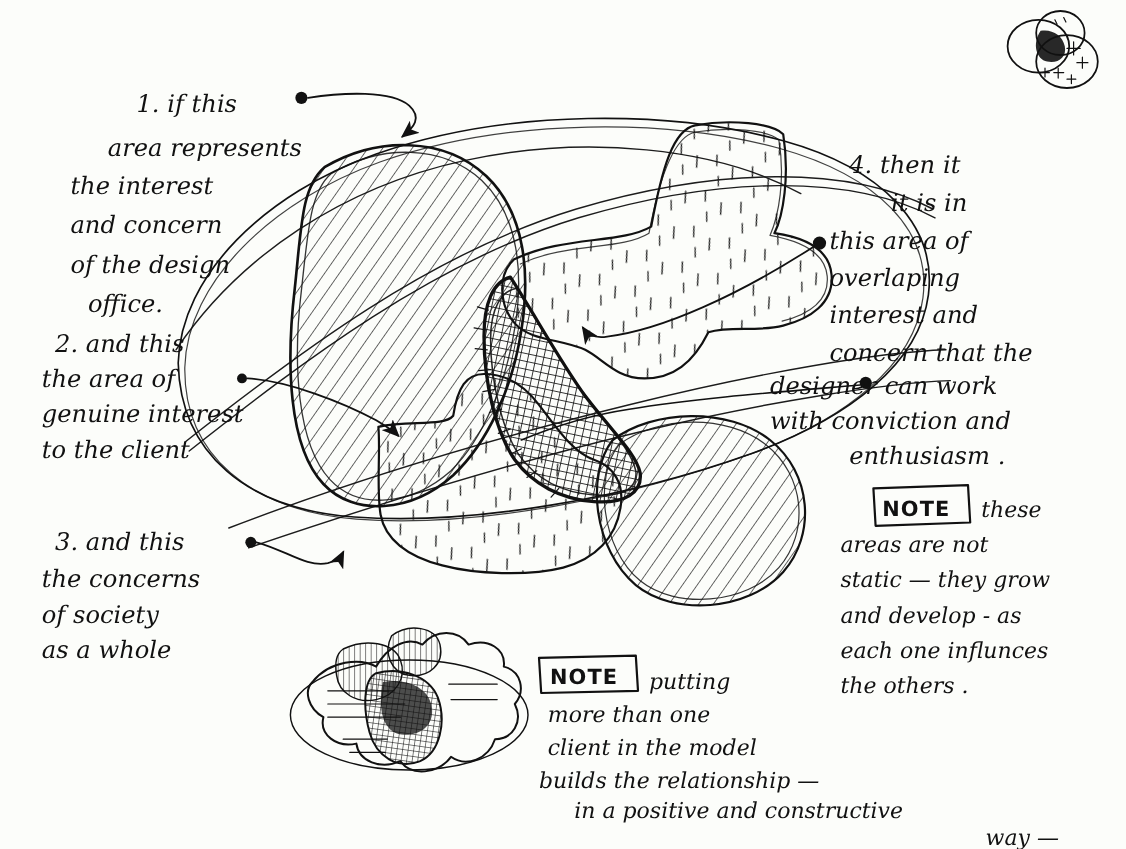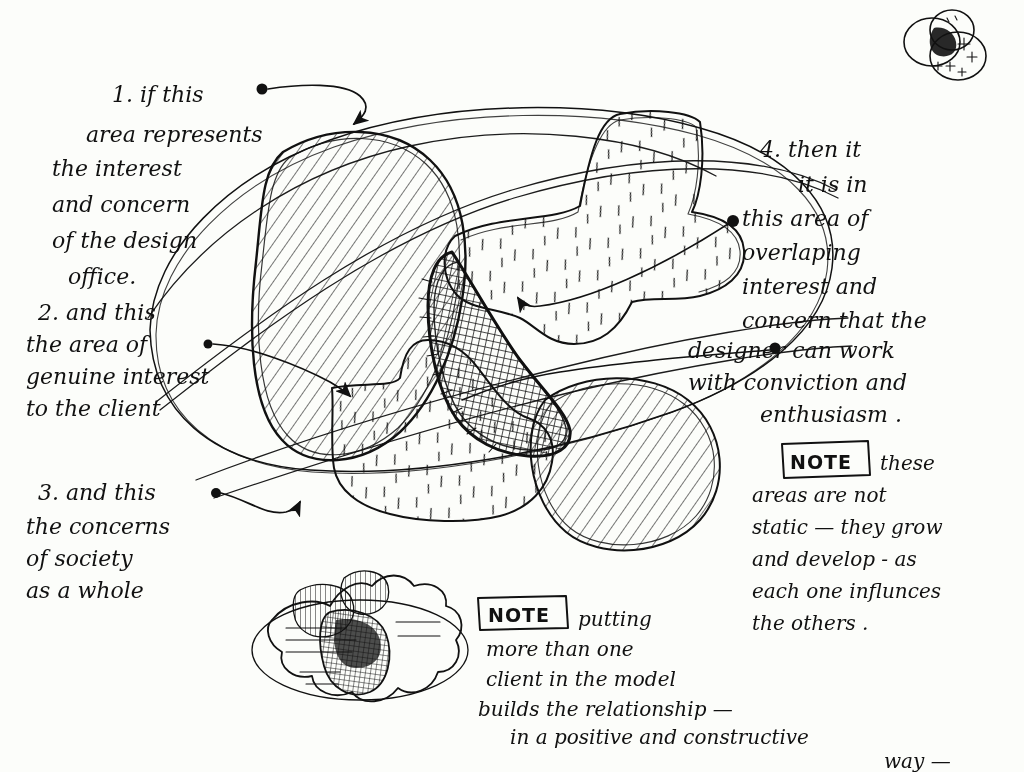--- a/index.html
+++ b/index.html
@@ -4,21 +4,21 @@
 <title>Design Interest Venn Sketch</title>
 <style>
   html,body{margin:0;padding:0;}
   body{
     width:1024px;height:772px;
     background:#fcfdfa;
     font-family:"DejaVu Sans",sans-serif;
     overflow:hidden;
     position:relative;
   }
-  #sheet{position:absolute;left:0;top:0;width:824px;height:772px;}
+  #sheet{position:absolute;left:12px;top:0;width:824px;height:772px;}
   svg{position:absolute;left:0;top:0;width:1024px;height:772px;}
 
   
   .hand{
     font-family:"DejaVu Serif",serif;
     font-style:italic;
     fill:#111;
     font-size:22px;
   }
   .hand-sm{font-size:20px;}

